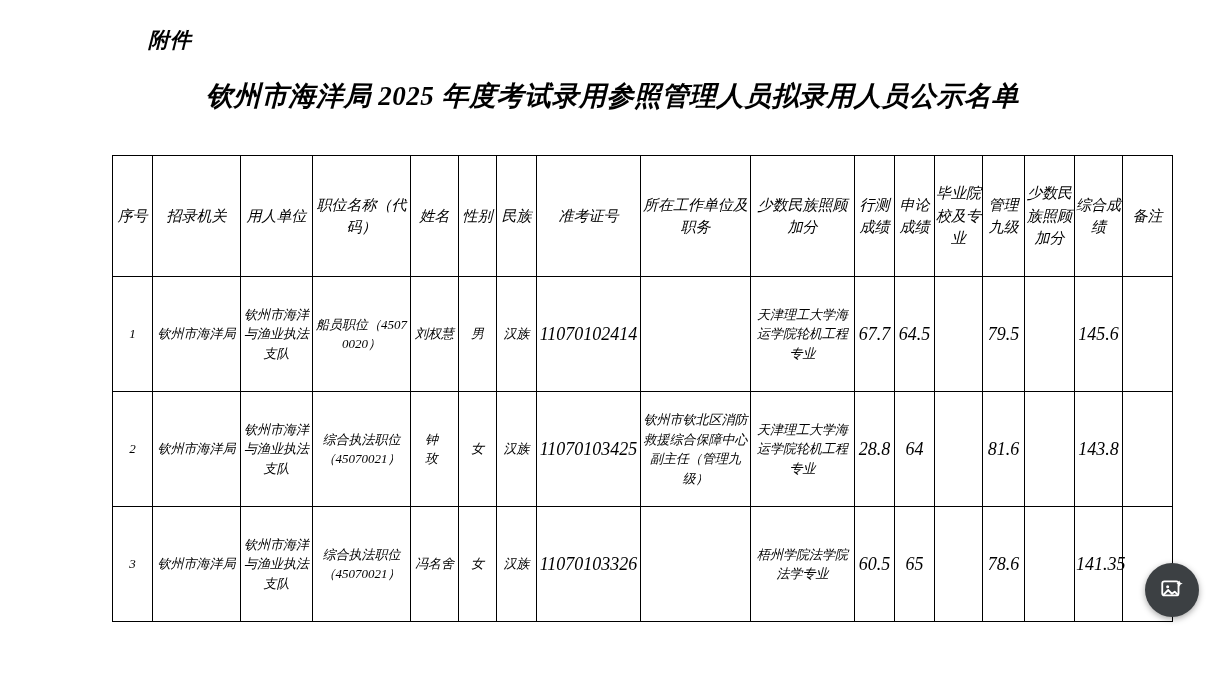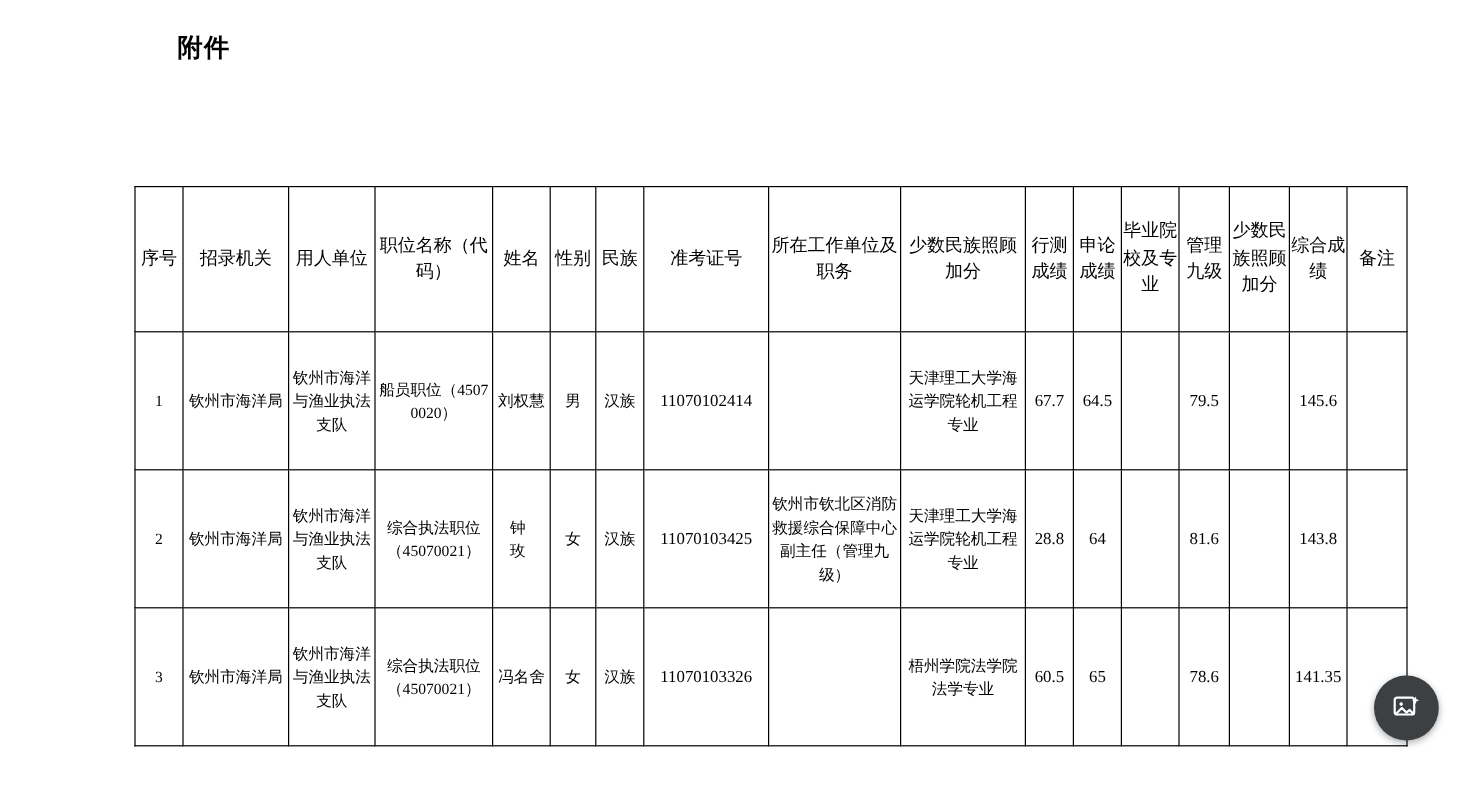--- a/index.html
+++ b/index.html
@@ -13,20 +13,21 @@
     font-family: "Liberation Serif", "DejaVu Serif", serif;
     color: #000000;
     position: relative;
     overflow: hidden;
   }
   .page {
     position: relative;
     width: 1225px;
     height: 673px;
     box-sizing: border-box;
+    font-style: italic;
   }
   .attachment-label {
     position: absolute;
     left: 148px;
     top: 26px;
     font-size: 21px;
     font-weight: bold;
     letter-spacing: 1px;
   }
   .doc-title {
@@ -78,21 +79,21 @@
   .c-exam     { width: 104px; }
   .c-work     { width: 110px; }
   .c-school   { width: 104px; }
   .c-xc       { width: 40px; }
   .c-sl       { width: 40px; }
   .c-prof     { width: 48px; }
   .c-inter    { width: 42px; }
   .c-minor    { width: 50px; }
   .c-total    { width: 48px; }
   .c-remark   { width: 50px; }
-  td.nowrap-num { white-space: nowrap; font-size: 14px; }
+  td.nowrap-num { white-space: nowrap; font-size: 18px; }
   .name-spaced { letter-spacing: 6px; padding-left: 6px; margin-left: 44px; }
 
   .fab {
     position: absolute;
     right: 26px;
     bottom: 56px;
     width: 54px;
     height: 54px;
     border-radius: 50%;
     background: #3c4043;
@@ -104,20 +105,21 @@
   }
   .fab svg { display: block; }
 </style>
 </head>
 <body>
 
 <div class="page">
 
   <div class="attachment-label">附件</div>
 
+  <div class="doc-title">钦州市海洋局 2025 年度考试录用参照管理人员拟录用人员公示名单</div>
 
   <div class="table-wrap">
     <table class="main-table">
       <colgroup>
         <col class="c-seq">
           <col class="c-org">
           <col class="c-unit">
           <col class="c-pos">
         <col class="c-name">
           <col class="c-sex">

